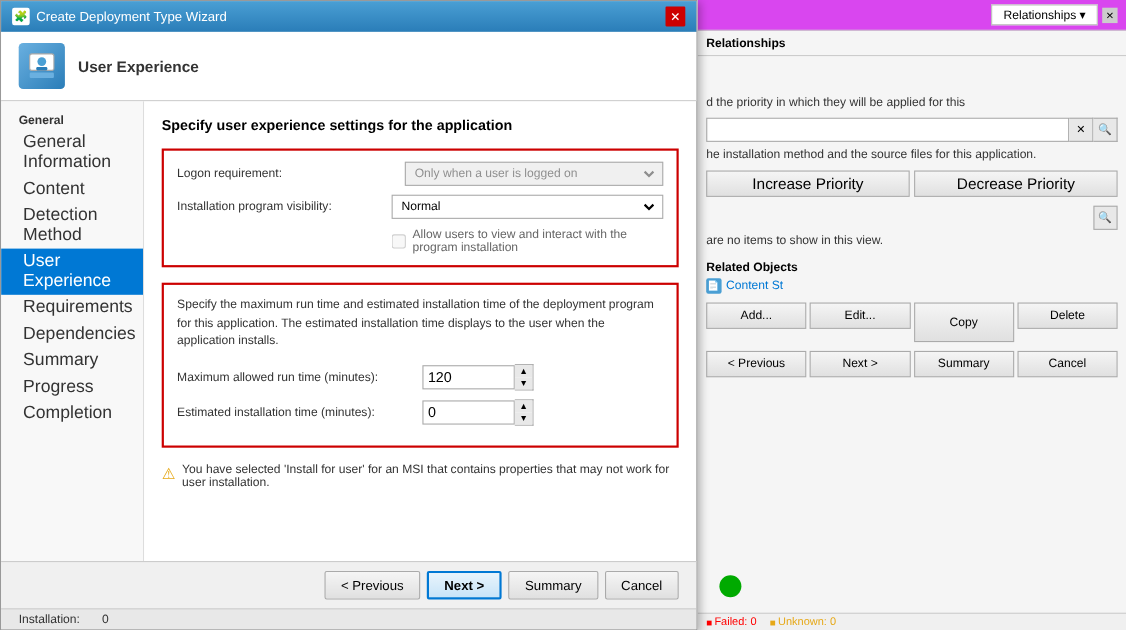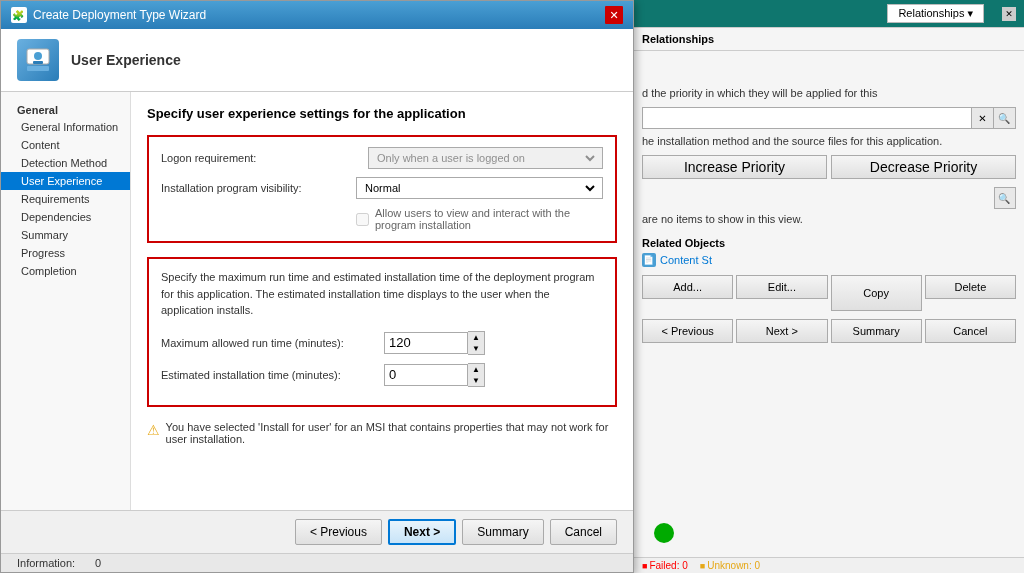--- a/index.html
+++ b/index.html
@@ -96,21 +96,21 @@
       padding: 8px 0;
       flex-shrink: 0;
     }
     .sidebar-section {
       font-size: 11px;
       font-weight: bold;
       color: #333;
       padding: 4px 10px 2px 16px;
     }
     .sidebar-item {
-      font-size: 11px;
+      font-size: 16px;
       color: #333;
       padding: 3px 10px 3px 20px;
       cursor: pointer;
     }
     .sidebar-item.active {
       background: #0078d4;
       color: white;
     }
 
     
@@ -291,21 +291,21 @@
       background: linear-gradient(to bottom, #f5f5f5, #e0e0e0);
       font-size: 14px;
       cursor: pointer;
     }
   </style>
 </head>
 <body>
 
 <div class="right-panel">
 
-  <div style="background:#0f766e; border-bottom:1px solid #ccc; padding:4px 8px; display:flex; align-items:center; justify-content:flex-end; gap:18px;">
+  <div style="background:#d946ef; border-bottom:1px solid #ccc; padding:4px 8px; display:flex; align-items:center; justify-content:flex-end; gap:4px;">
     <button class="ribbon-btn">Relationships ▾</button>
     <div style="width:14px; height:14px; background:#ccc; display:flex; align-items:center; justify-content:center; cursor:pointer; font-size:9px;">✕</div>
   </div>
   <div style="padding:4px 8px; border-bottom:1px solid #ccc;">
     <span style="font-size:11px; font-weight:bold;">Relationships</span>
   </div>
 
   <div style="padding:8px;margin-top:28px;">
 
     <div style="font-size:11px; color:#333; margin-bottom:8px;">d the priority in which they will be applied for this</div>
@@ -468,16 +468,16 @@
   </div>
 
   <div class="dialog-footer">
     <button class="btn">&lt; Previous</button>
     <button class="btn primary">Next &gt;</button>
     <button class="btn">Summary</button>
     <button class="btn">Cancel</button>
   </div>
 
   <div class="deployments-bar">
-    <span>Information:</span>
+    <span>Installation:</span>
     <span>0</span>
   </div>
 </div>
 
 </body></html>

